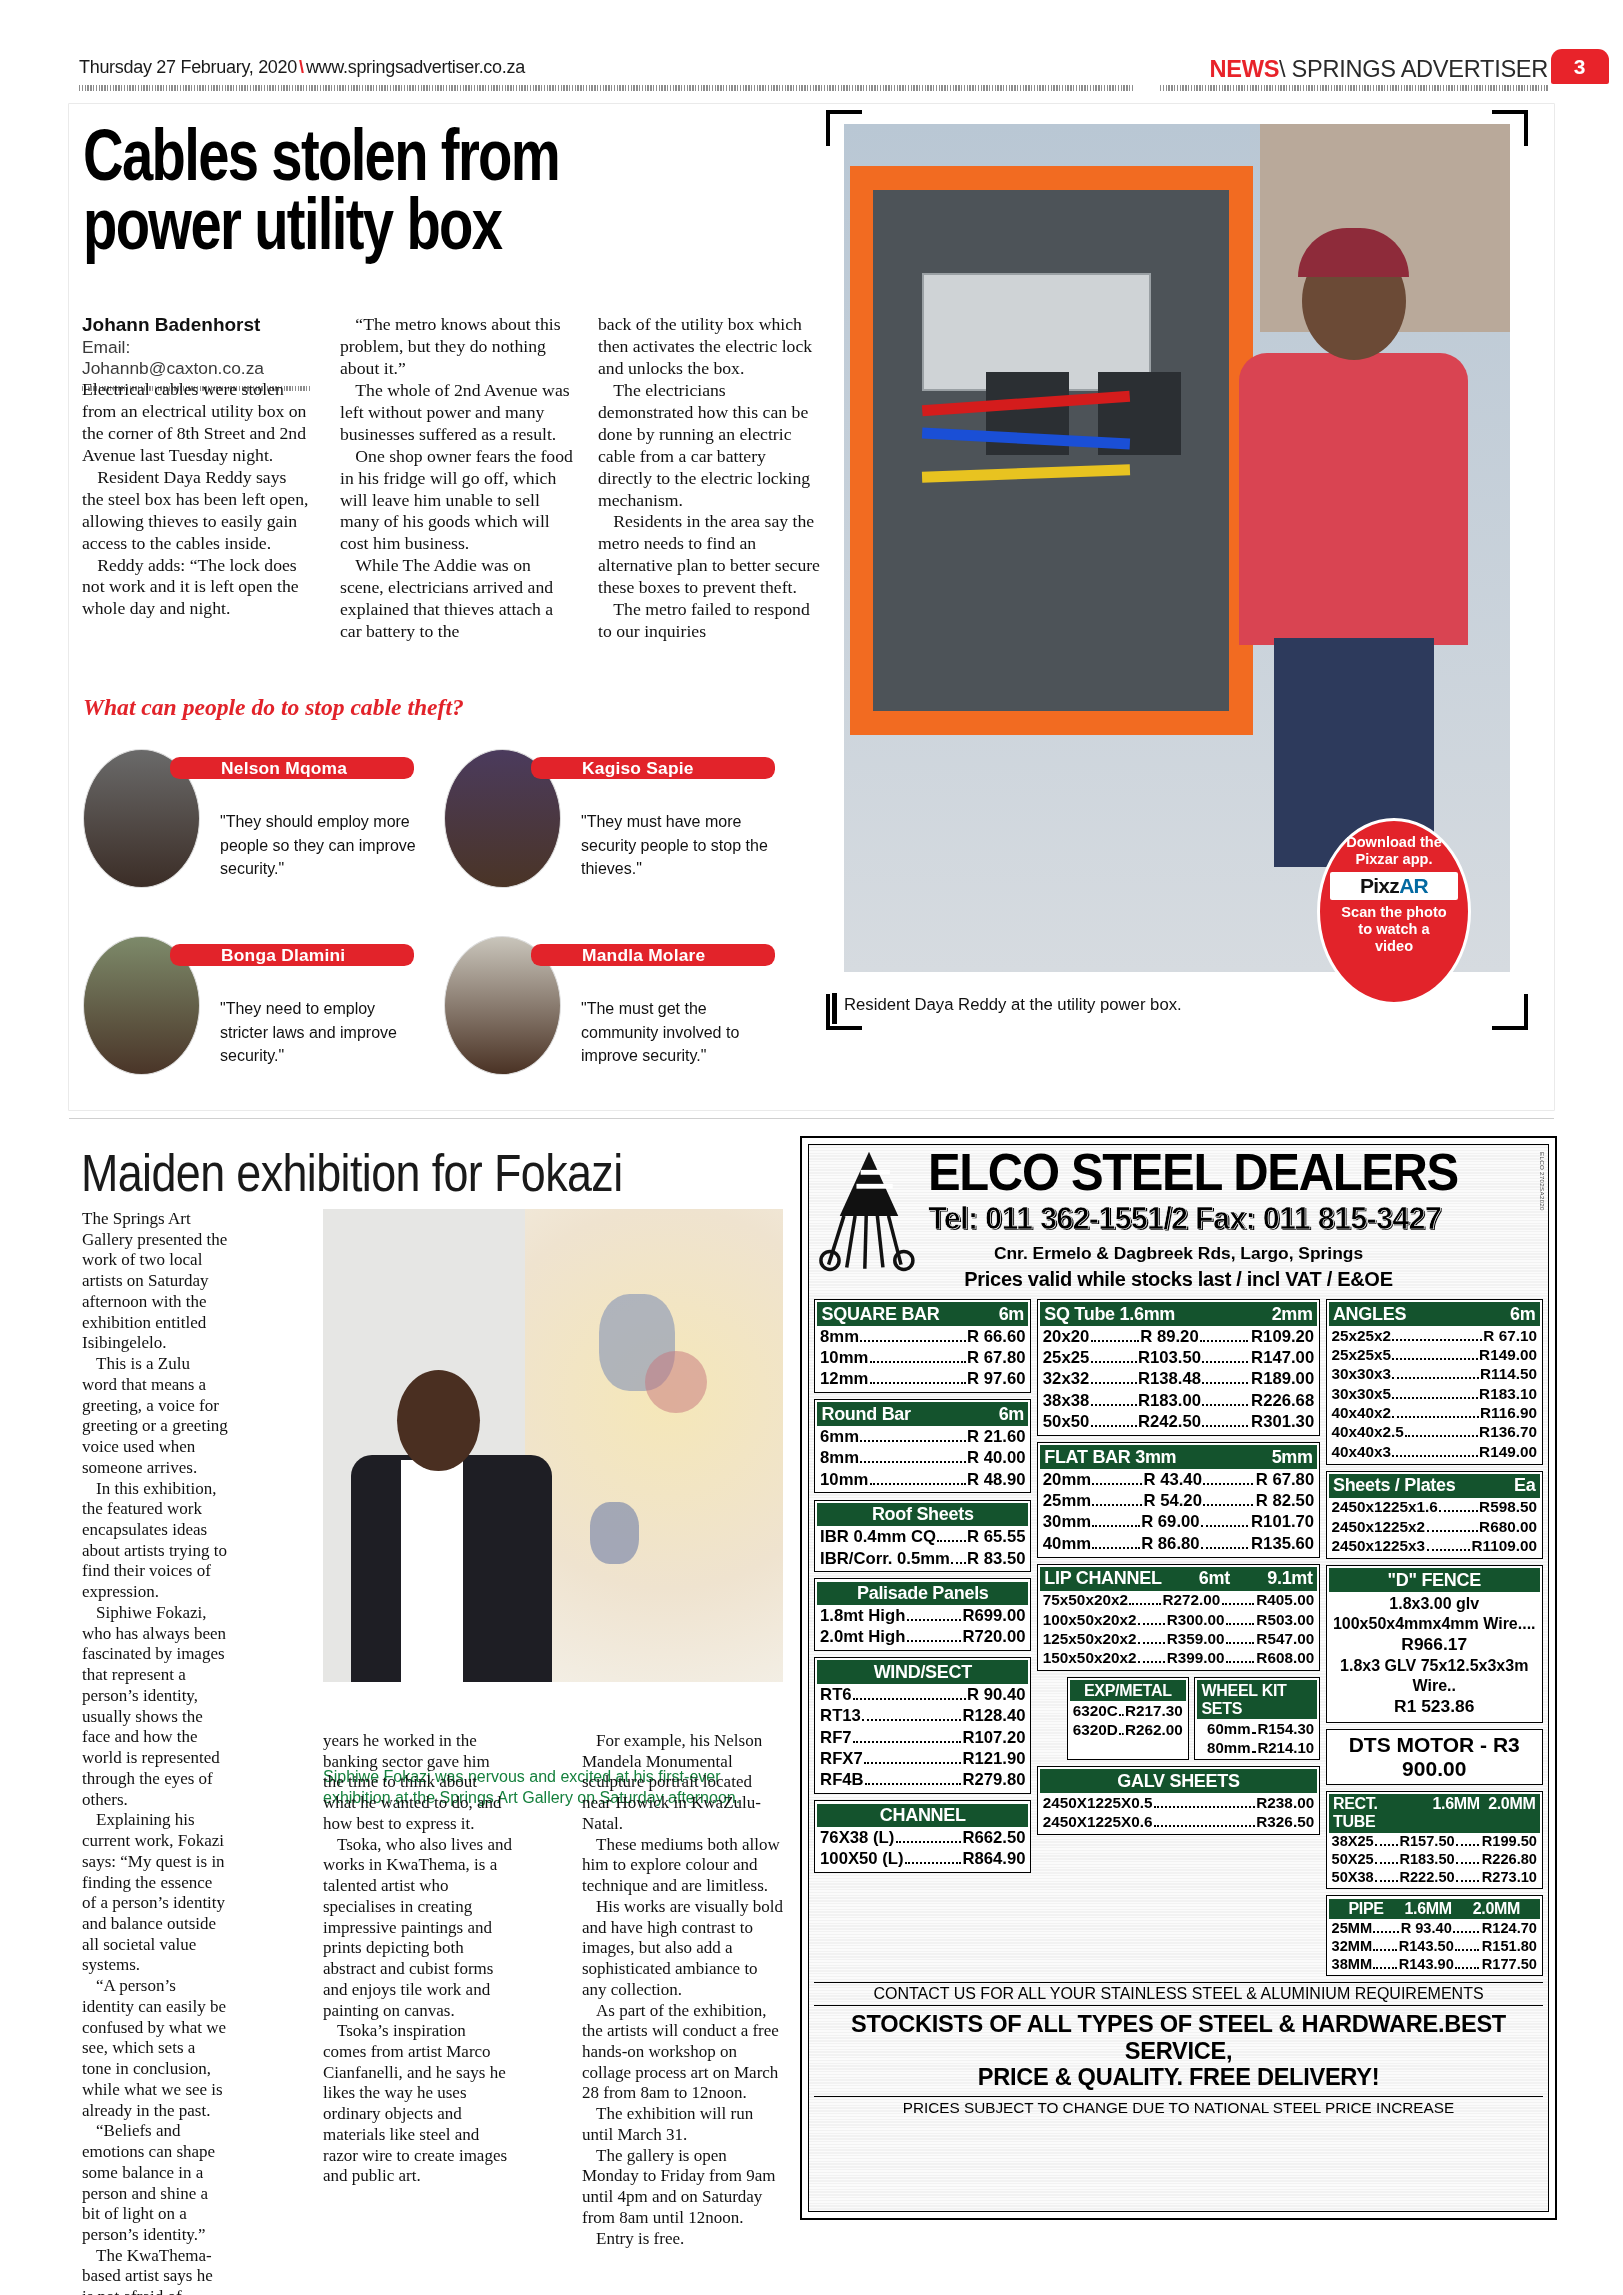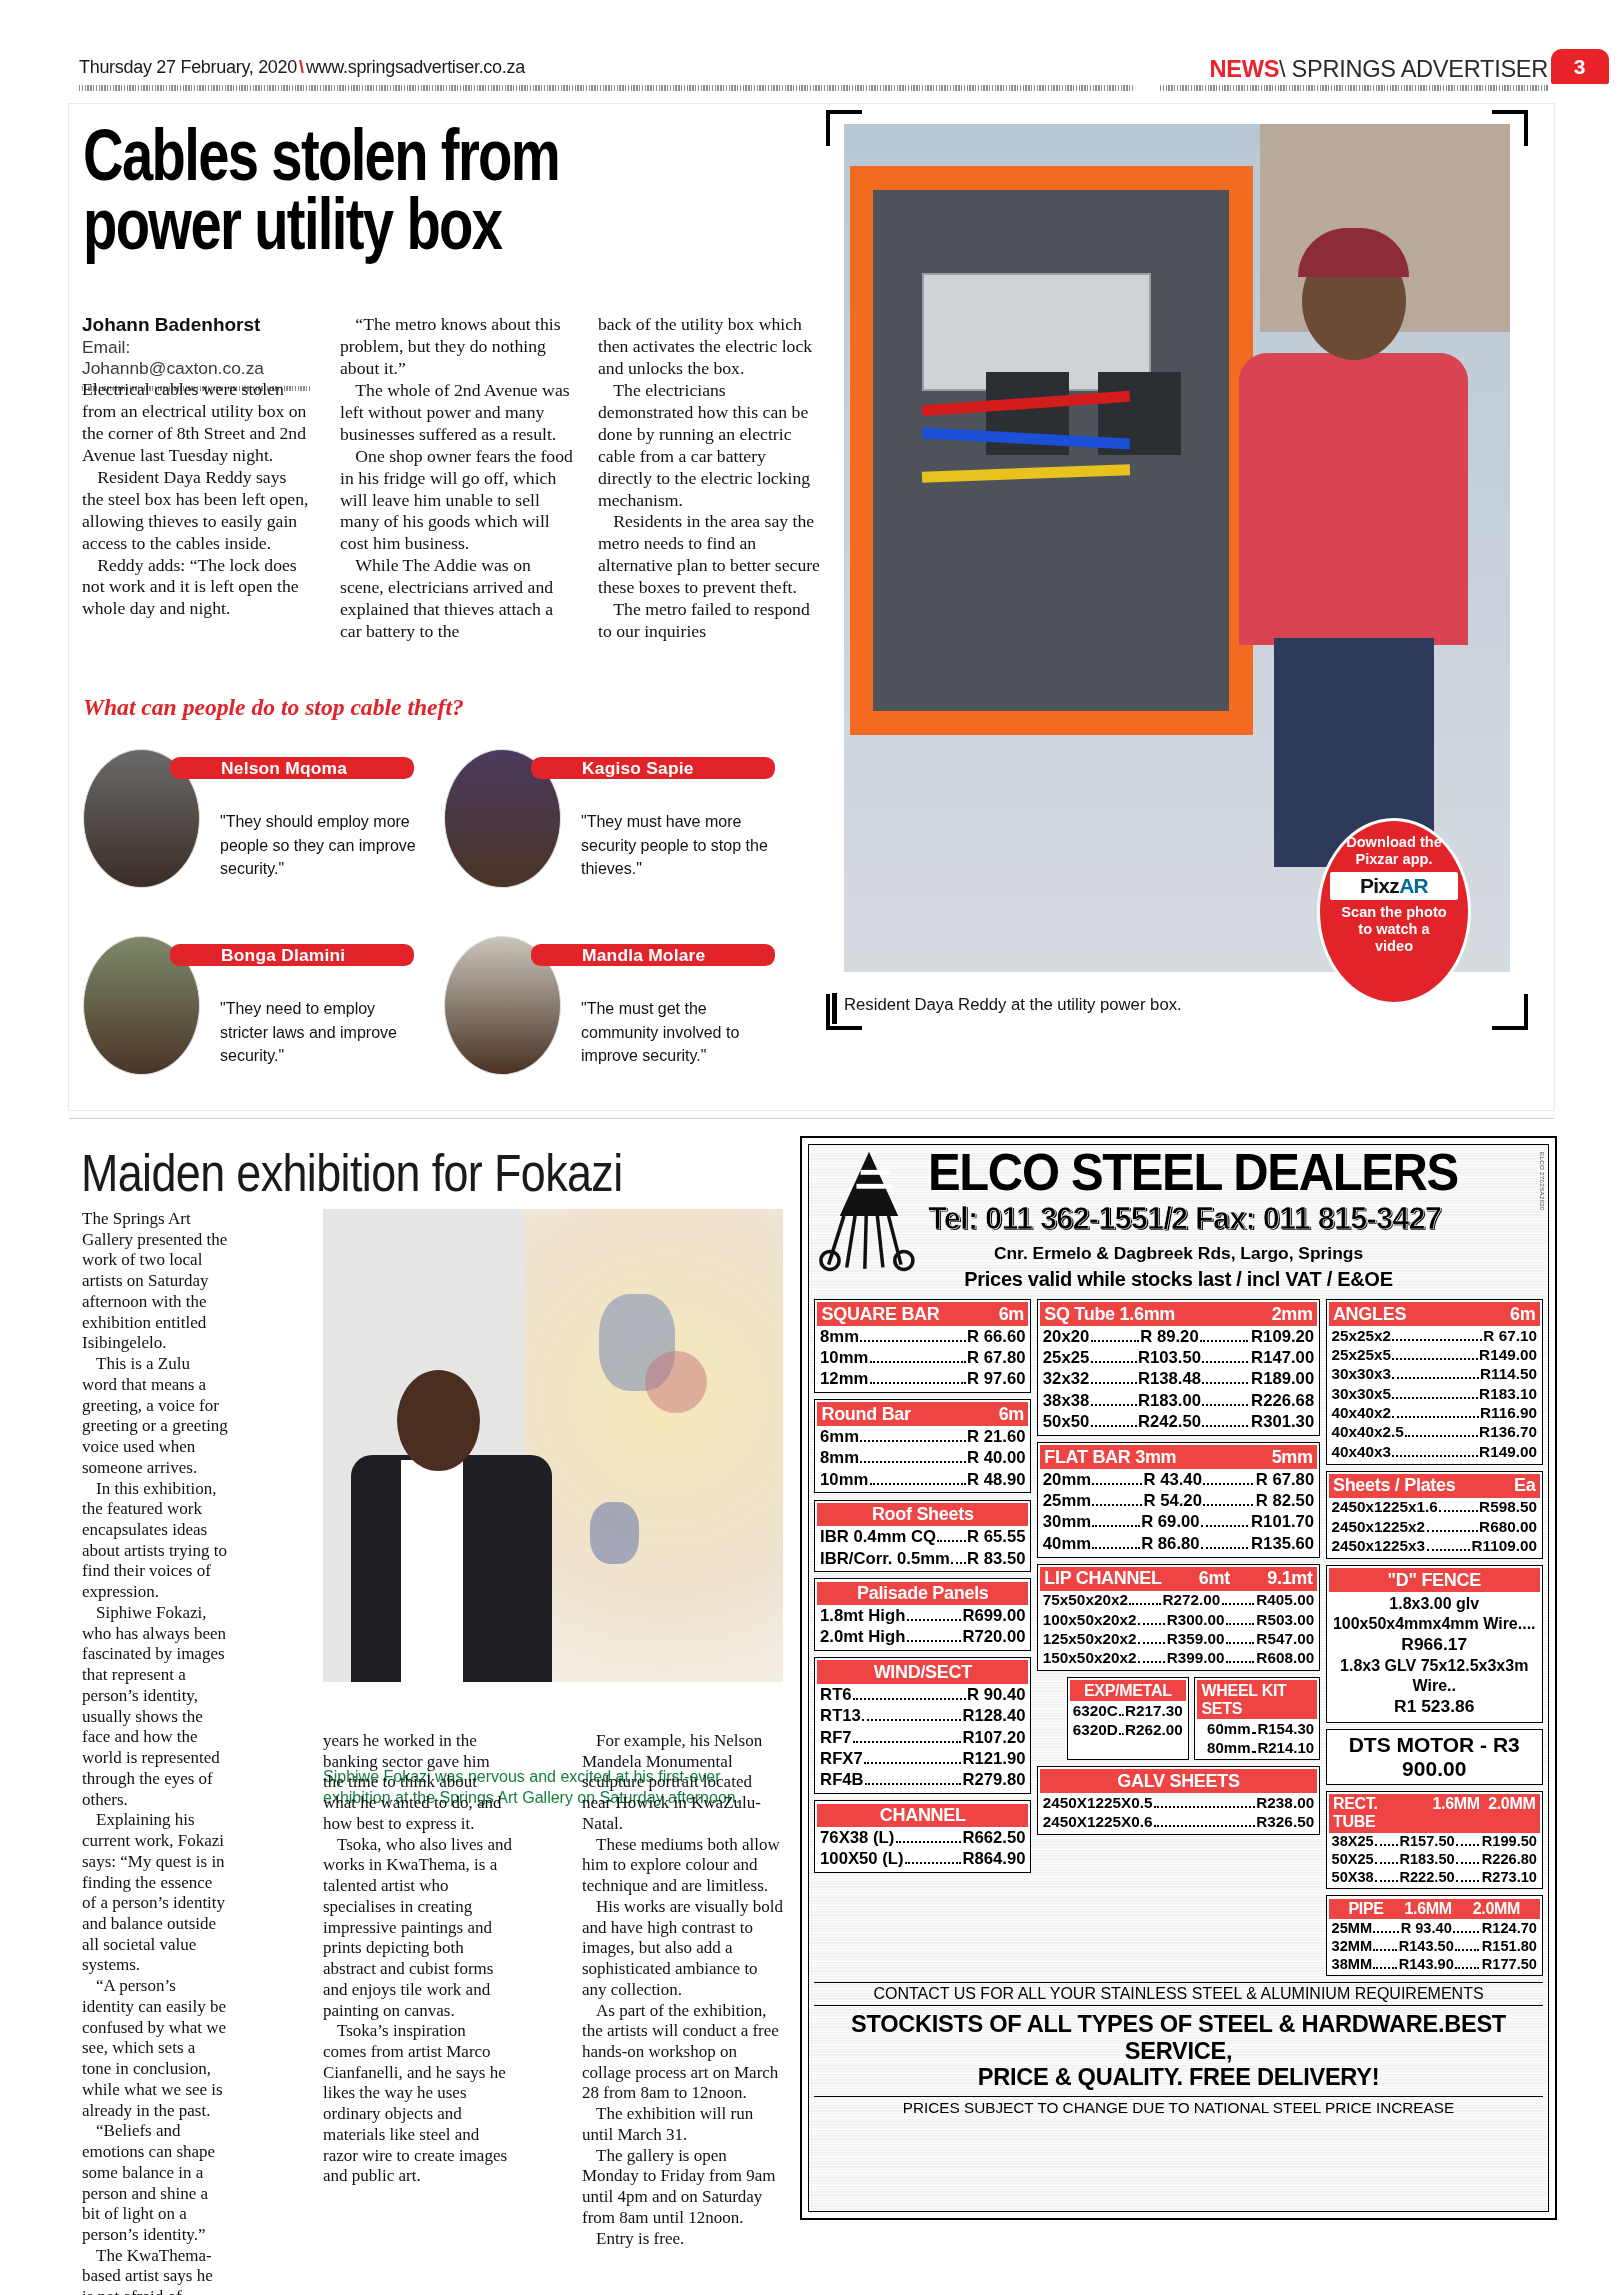--- a/index.html
+++ b/index.html
@@ -104,21 +104,21 @@
   .ad-title{margin-left:114px;font-weight:700;font-size:51px;line-height:0.96;letter-spacing:-1.4px;
     color:#000;white-space:nowrap;transform:scaleX(0.96);transform-origin:left top;}
   .ad-tel{margin-left:114px;font-weight:700;font-size:30.5px;letter-spacing:-0.7px;color:#000;
     -webkit-text-stroke:0.7px #fff;text-shadow:1.4px 1.4px 0 #000;margin-top:2.8px;white-space:nowrap;}
   .ad-addr{text-align:center;font-weight:700;font-size:17.4px;margin-top:7px;}
   .ad-valid{text-align:center;font-weight:700;font-size:20px;margin-top:4.2px;letter-spacing:-0.3px;}
   .ad-cols{display:flex;gap:5.6px;margin-top:8.3px;align-items:flex-start;}
   .adcol{flex:1;display:flex;flex-direction:column;gap:6.2px;}
   .adcol.mid{flex:1.22;}
   .tbl{border:1.4px solid #000;padding:2.1px;background:#fff;}
-  .tbl .hd{background:#ef4444;color:#fff;font-weight:700;font-size:18px;padding:1.4px 4.2px;
+  .tbl .hd{background:#14532d;color:#fff;font-weight:700;font-size:18px;padding:1.4px 4.2px;
     display:flex;justify-content:space-between;letter-spacing:-0.3px;}
   .tbl .hd.center{justify-content:center;}
   .tbl .hd span+span{margin-left:8.3px;}
   .rows{font-weight:700;font-size:16.7px;}
   .row{display:flex;align-items:baseline;padding:0.7px 2.8px;white-space:nowrap;}
   .row .lbl{flex:0 0 auto;}
   .row .dots{flex:1 1 auto;overflow:hidden;border-bottom:2.1px dotted #000;
     margin:0 1.4px 3.5px 1.4px;min-width:4.2px;}
   .row .val{flex:0 0 auto;text-align:right;}
   .row .val2{flex:0 0 auto;text-align:right;margin-left:1.4px;}

